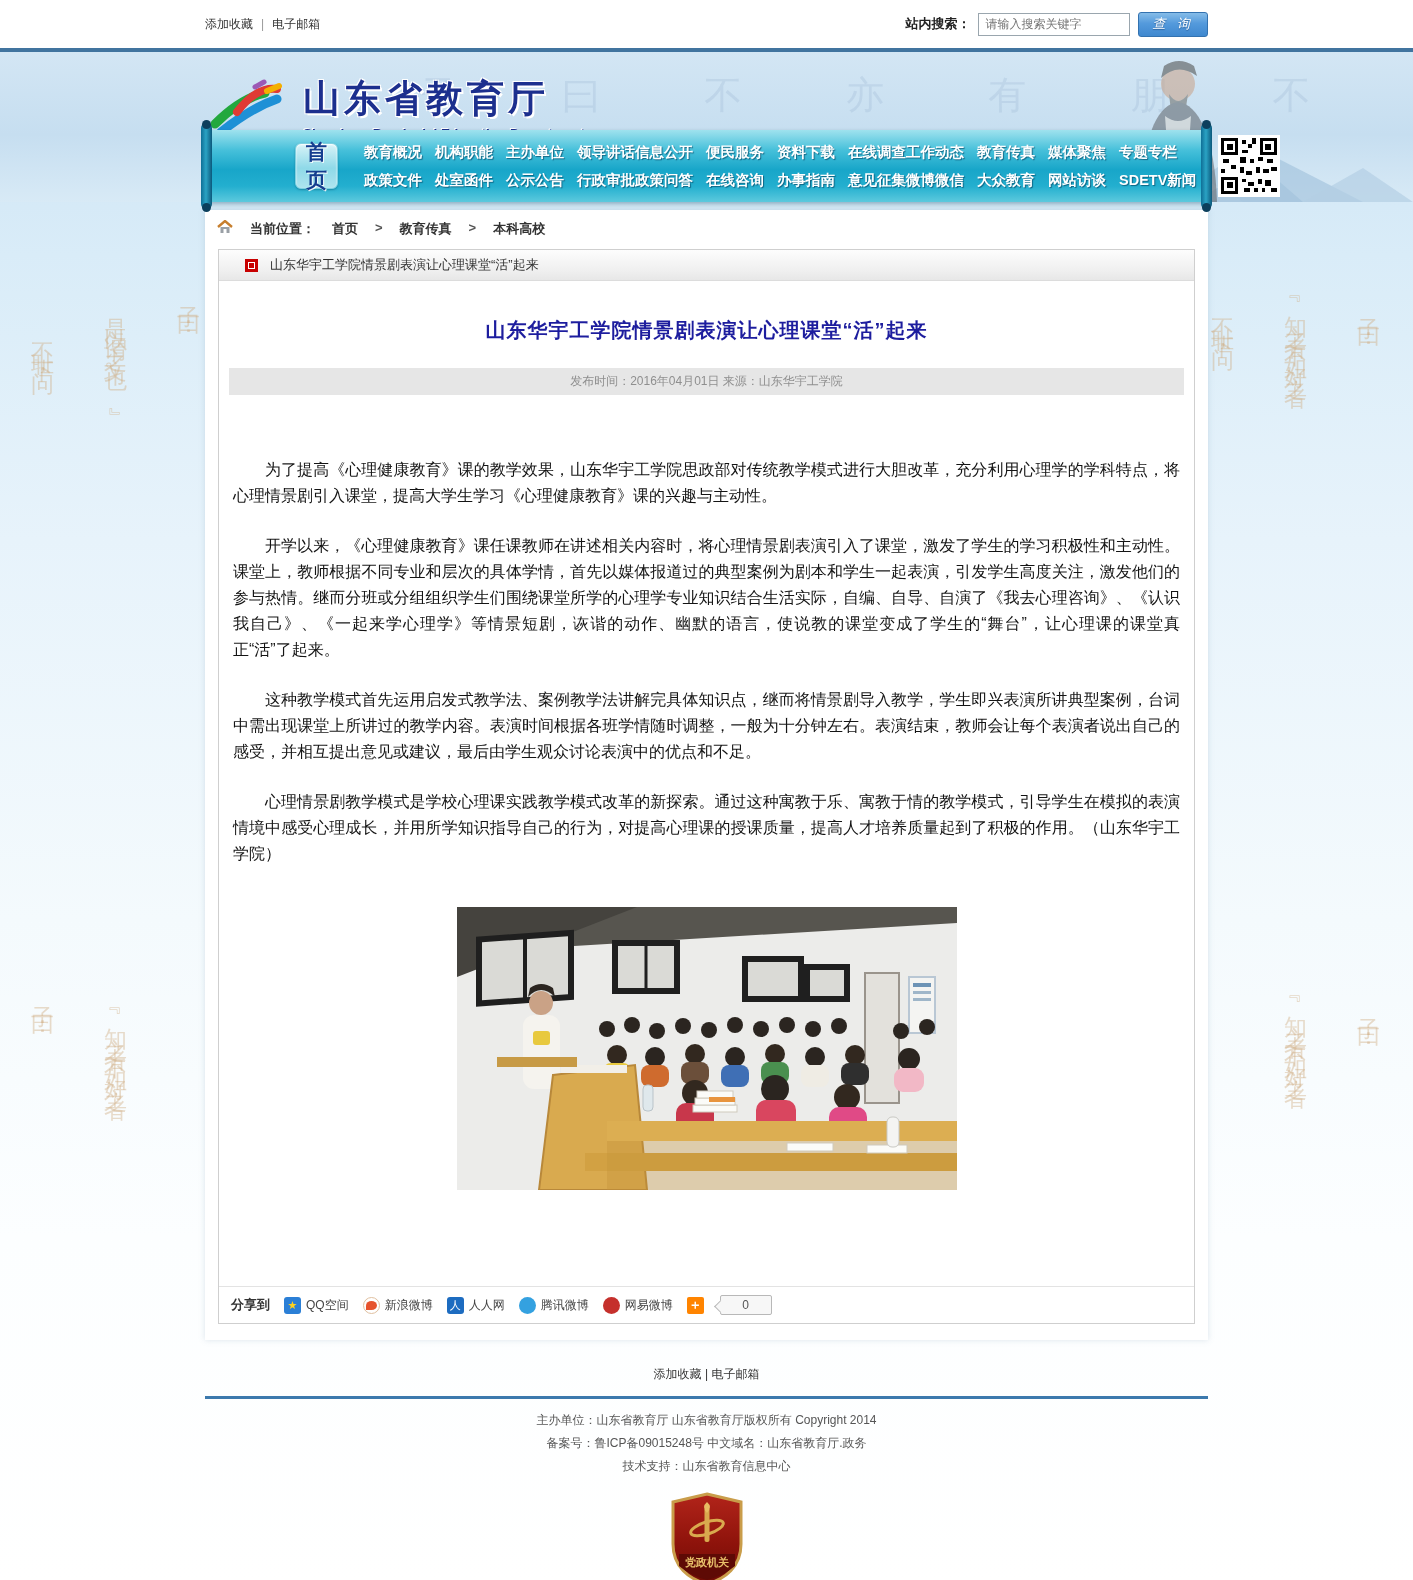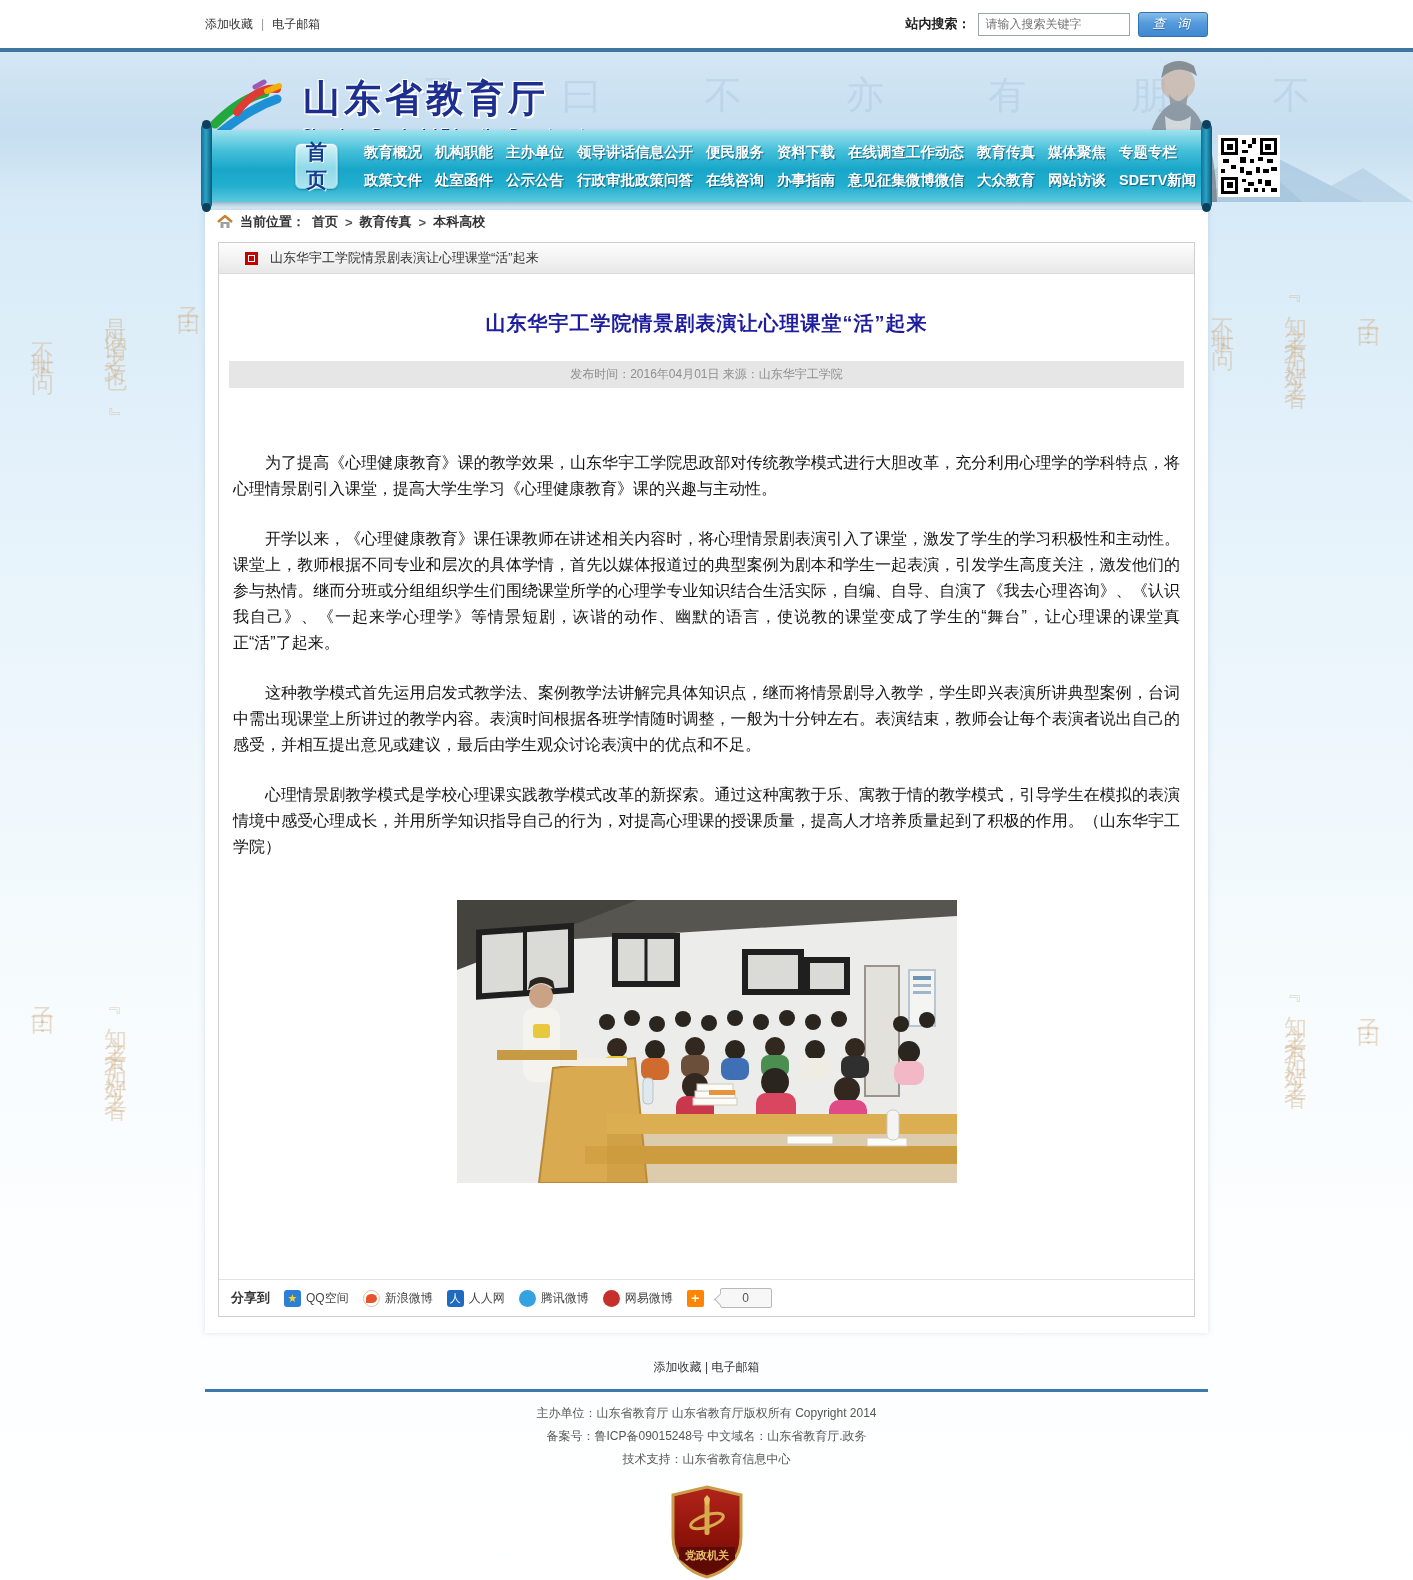--- a/index.html
+++ b/index.html
@@ -76,21 +76,21 @@
   .nav-groups { display:flex; flex:1; justify-content:space-between; margin-left:26px; margin-right:22px; }
   .nav-group { display:flex; flex-direction:column; gap:9px; }
   .nav-row { display:flex; gap:13px; }
   .nav-link { font-size:14.5px; font-weight:bold; color:#fff; text-decoration:none; cursor:pointer;
     text-shadow:1px 1px 1px rgba(0,60,90,.65); white-space:nowrap; }
   .qr-box { width:62px; height:62px; background:#fff; padding:3px; }
 
   
   .content-col { background:#fff; margin-top:8px; padding-bottom:16px; position:relative; z-index:2;
     box-shadow:0 0 6px rgba(120,150,175,.25); }
-  .breadcrumb { display:flex; align-items:center; gap:7px; padding:3px 12px 7px 12px;
+  .breadcrumb { display:flex; align-items:flex-start; gap:17px; padding:10px 12px 7px 12px;
     font-size:13px; font-weight:bold; color:#333; }
   .breadcrumb a { color:#333; text-decoration:none; cursor:pointer; }
   .crumb-sep { color:#555; font-weight:bold; }
 
   .article-box { border:1px solid #cfcfcf; margin:4px 13px 0 13px; background:#fff; }
   .article-list-head { height:31px; display:flex; align-items:center; gap:12px; padding-left:26px;
     background:linear-gradient(180deg,#fdfdfd 0%,#efefef 70%,#e7e7e7 100%); border-bottom:1px solid #dcdcdc; }
   .doc-icon { width:13px; height:13px; border:3px solid #c80000; background:#fff; position:relative; }
   .doc-icon::after { content:""; position:absolute; left:1px; top:1px; width:5px; height:5px; background:#c80000; }
   .article-list-title { font-size:13px; color:#333; text-decoration:none; cursor:pointer; }

